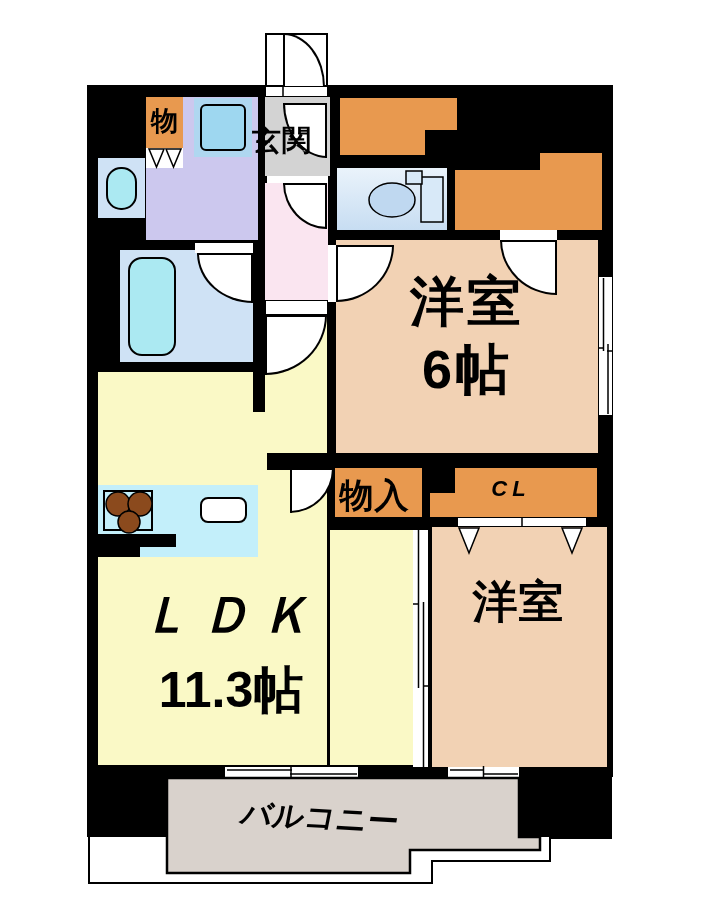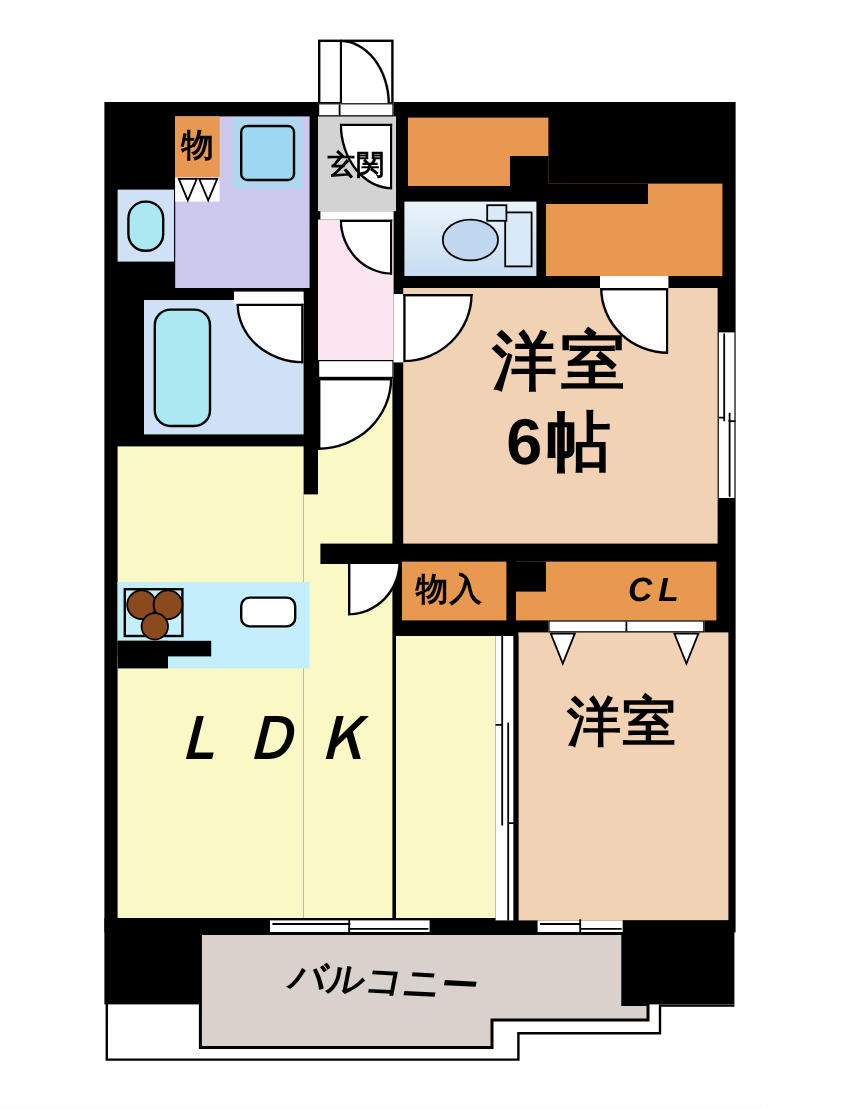--- a/index.html
+++ b/index.html
@@ -67,26 +67,26 @@
   #cl-notch{left:430px;top:468px;width:25px;height:25px;z-index:2;}
   #cl-thresh{left:457px;top:517px;width:130px;height:10px;}
   #partition{left:413px;top:530px;width:15px;height:237px;background:#fff;z-index:2;}
   #partition-wall{left:428px;top:530px;width:4px;height:237px;background:var(--wall,#000);z-index:2;}
   #room45{left:432px;top:527px;width:175px;height:240px;background:var(--bedroom,#F2D2B4);}
   #slide1{left:225px;top:767px;width:133px;height:10px;background:#fff;z-index:3;}
   #slide2{left:448px;top:767px;width:71px;height:10px;background:#fff;z-index:3;}
   #blockL{left:87px;top:765px;width:83px;height:72px;}
   #blockR{left:519px;top:767px;width:93px;height:70px;}
   
-  #lbl-genkan{left:263px;top:126px;width:68px;font-size:23px;letter-spacing:1px;text-align:center;}
+  #lbl-genkan{left:248px;top:126px;width:68px;font-size:29px;letter-spacing:1px;text-align:center;}
   #lbl-sic{left:340px;top:107px;width:94px;font-size:30px;letter-spacing:1px;}
   #lbl-mono{left:146px;top:108px;width:37px;font-size:27px;}
   #lbl-wcl{left:455px;top:184px;width:147px;font-size:27px;letter-spacing:2px;}
-  #lbl-monoire{left:335px;top:478px;width:79px;font-size:27px;letter-spacing:1px;}
-  #lbl-cl{left:472px;top:478px;width:150px;font-size:28px;letter-spacing:5px;}
+  #lbl-monoire{left:335px;top:478px;width:79px;font-size:34px;letter-spacing:1px;}
+  #lbl-cl{left:436px;top:478px;width:150px;font-size:22px;letter-spacing:5px;}
   #lbl-r6{left:336px;top:268px;width:262px;font-size:54px;line-height:1.25;letter-spacing:3px;}
   #lbl-r45{left:430px;top:570px;width:177px;font-size:45px;line-height:1.4;letter-spacing:1px;}
   #lbl-ldk{left:95px;top:578px;width:272px;font-size:50px;line-height:1.5;}
   #lbl-ldk .l1{letter-spacing:10px;font-style:italic;}
   #lbl-balcony{left:195px;top:802px;width:250px;font-size:31px;transform:rotate(3deg) skewX(-8deg);}
 </style>
 </head>
 <body>
 
 <div id="stage">
@@ -191,15 +191,16 @@
   <div class="lbl it" id="lbl-cl">CL</div>
   <div class="lbl" id="lbl-r6">
     <div>洋室</div>
     <div>6帖</div>
   </div>
   <div class="lbl" id="lbl-r45">
     <div>洋室</div>
   </div>
   <div class="lbl" id="lbl-ldk">
     <div class="l1">ＬＤＫ</div>
+    <div>11.3帖</div>
   </div>
   <div class="lbl" id="lbl-balcony">バルコニー</div>
 </div>
 
 </body></html>

